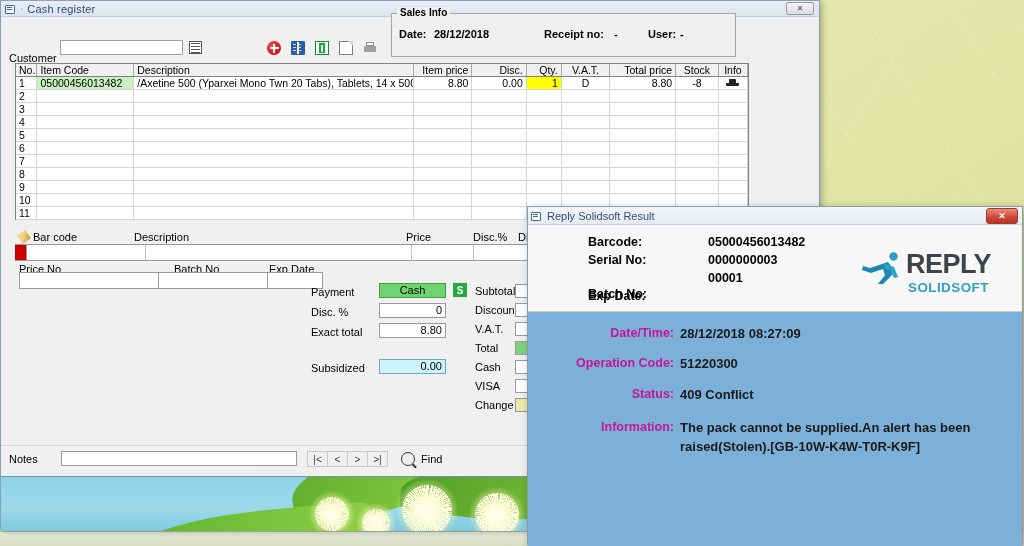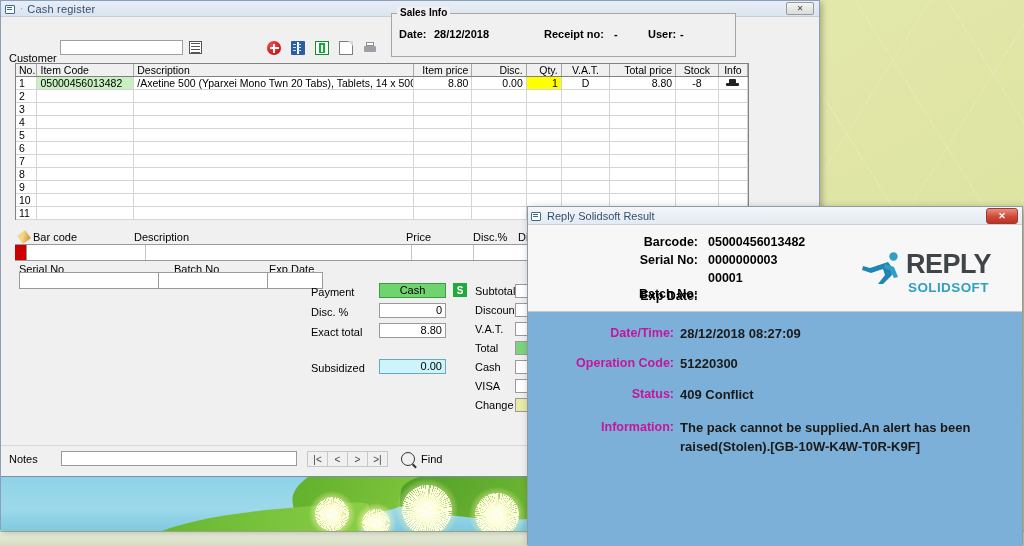--- a/index.html
+++ b/index.html
@@ -156,21 +156,21 @@
     background:#f0f0f0;border:1px solid #8e9aa6;box-sizing:border-box;
     box-shadow:3px 3px 9px rgba(0,0,0,.32);}
   #dlg-title{height:17px;background:linear-gradient(180deg,#f3f6fa,#e4eaf1);
     border-bottom:1px solid #c8d0d9;display:flex;align-items:center;padding:0 3px;gap:5px;}
   #dlg-title-text{font-size:11px;color:#31506e;}
   #dlg-spacer{flex:1;}
   #dlg-close{width:30px;height:14px;border:1px solid #9b3b33;border-radius:3px;
     background:linear-gradient(180deg,#e98d7c,#cf4a38 55%,#bb3224);
     display:flex;align-items:center;justify-content:center;color:#fff;font-size:9px;font-weight:bold;margin-right:1px;}
   #dlg-top{position:relative;height:86px;background:#f7f7f7;}
-  .dt-lab{position:absolute;font-size:12.5px;font-weight:bold;text-align:right;width:110px;}
+  .dt-lab{position:absolute;font-size:12.5px;font-weight:bold;width:110px;}
   .dt-val{position:absolute;font-size:12.5px;font-weight:bold;}
   #reply-logo{position:absolute;left:330px;top:24px;width:155px;height:48px;}
   #logo-runner{position:absolute;left:0;top:2px;width:46px;height:34px;}
   #logo-reply{position:absolute;left:48px;top:0px;font-size:27px;font-weight:bold;
     color:#3f4448;letter-spacing:-0.5px;}
   #logo-solidsoft{position:absolute;left:50px;top:31px;font-size:13.5px;font-weight:bold;
     color:#2f9fc4;letter-spacing:.4px;}
   #dlg-body{position:relative;height:auto;background:#7db0d8;border-top:1px solid #c9c9c9;
     height:236px;}
   .db-lab{position:absolute;font-size:12.5px;font-weight:bold;color:#c4169c;text-align:right;width:132px;}
@@ -381,21 +381,21 @@
   <div id="bc-rowbox">
     <div id="bc-red"></div>
     <div class="bcell" style="width:119px"></div>
     <div class="bcell" style="width:266px"></div>
     <div class="bcell" style="width:62px"></div>
     <div class="bcell" style="width:65px"></div>
     <div class="bcell" style="width:40px"></div>
   </div>
 
   <div id="sb-labels">
-    <span class="sbl" style="left:0;">Serial No</span>
+    <span class="sbl" style="left:0;">Price No</span>
     <span class="sbl" style="left:140px;margin-left:15px;">Batch No</span>
     <span class="sbl" style="left:250px;">Exp Date</span>
   </div>
   <div id="sb-boxes">
     <div class="sbbox" style="width:140px"></div>
     <div class="sbbox" style="width:110px"></div>
     <div class="sbbox" style="width:56px"></div>
   </div>
 
   <span class="pay-lab" style="left:310px;top:285px;">Payment</span>

